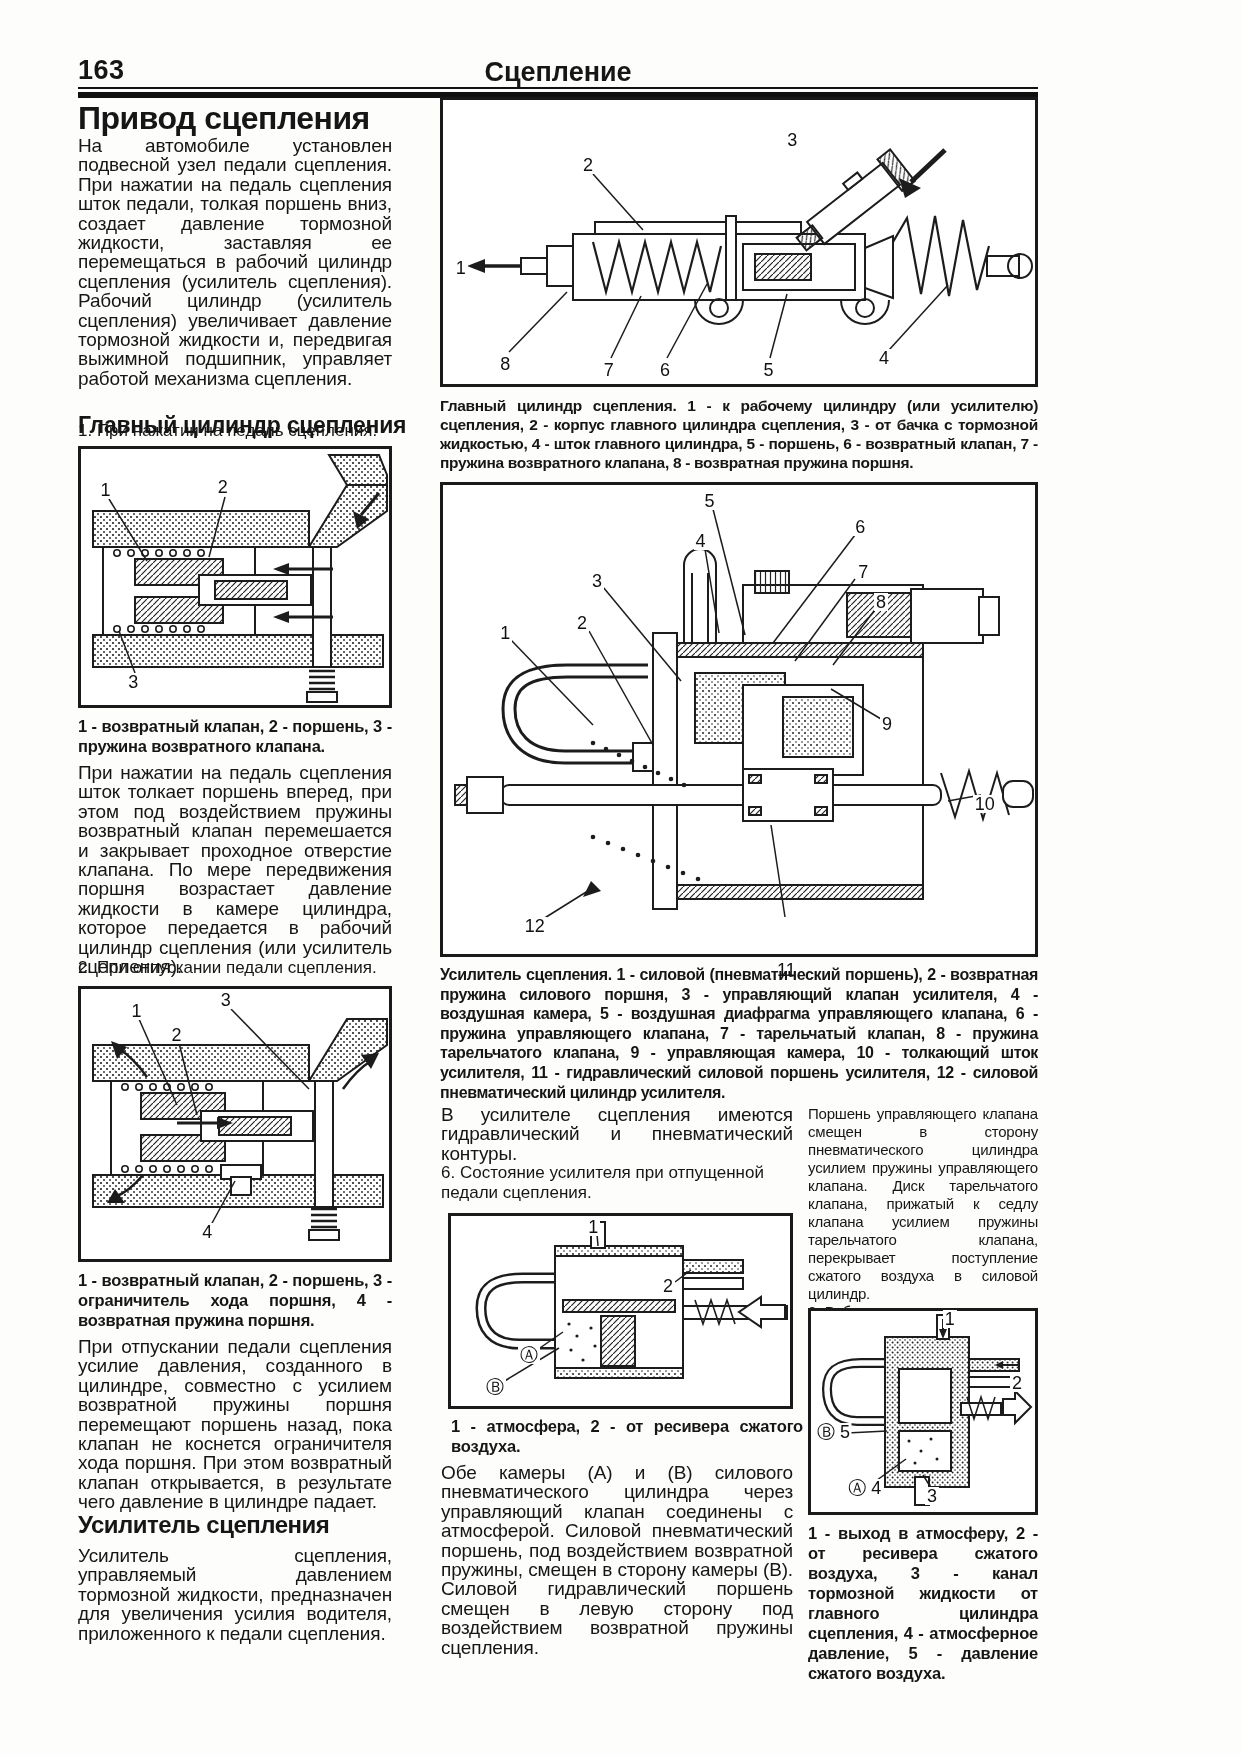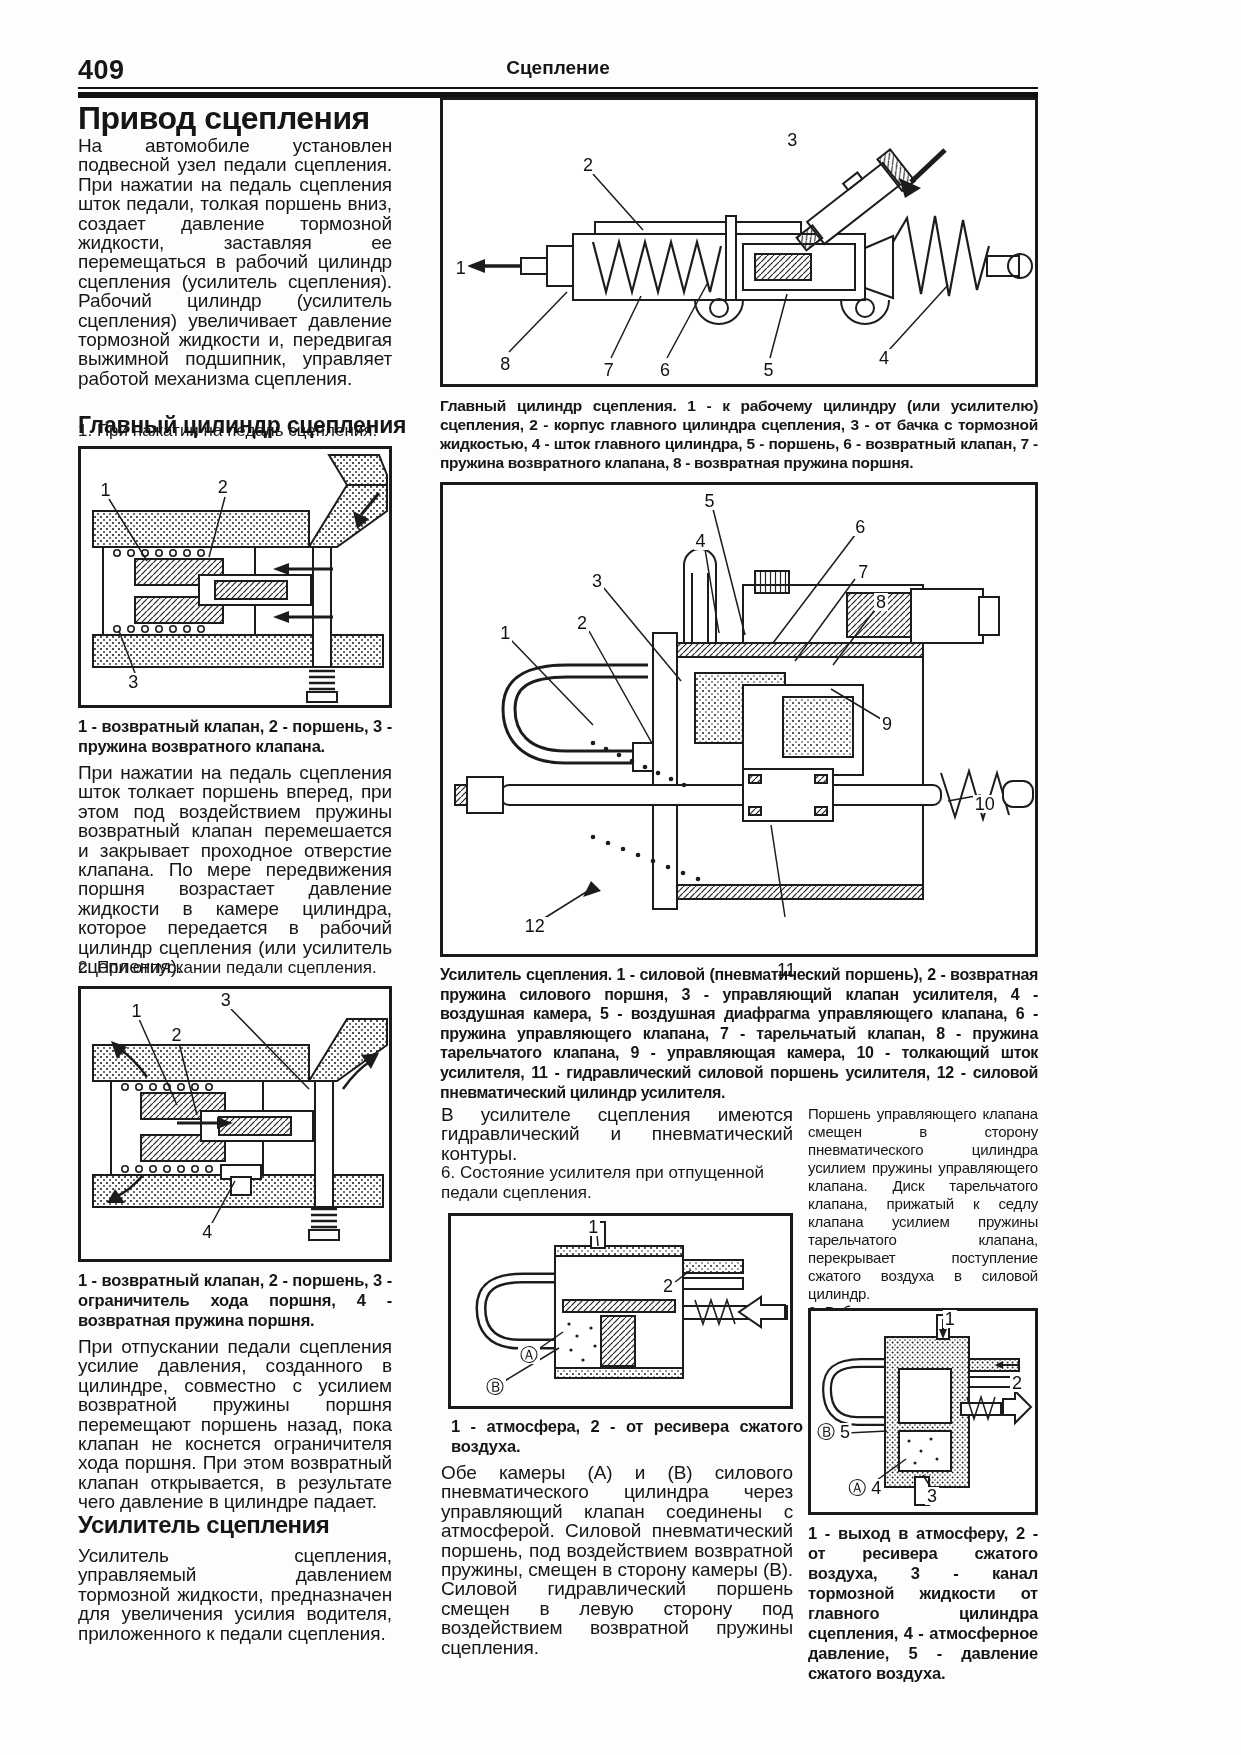--- a/index.html
+++ b/index.html
@@ -4,21 +4,21 @@
 <style>
   * { margin:0; padding:0; box-sizing:border-box; }
   html,body { background:#e9e9e6; }
   body { width:1241px; height:1755px; position:relative;
          font-family:"Liberation Sans", sans-serif; }
   .page { position:absolute; left:0; top:0; width:1241px; height:1755px;
           background:#fdfdfb; color:#161616; overflow:hidden; }
   .abs { position:absolute; }
 
   .page-number { font-size:27px; font-weight:bold; letter-spacing:0.5px; }
-  .page-header { font-size:19px; font-weight:bold; text-align:center; }
+  .page-header { font-size:27px; font-weight:bold; text-align:center; }
   .rule-thin  { height:2px; background:#111; }
   .rule-thick { height:6px; background:#111; }
 
   .h-big   { font-size:32px; font-weight:bold; letter-spacing:-0.5px; }
   .h-mid   { font-size:23px; font-weight:bold; letter-spacing:-0.3px; white-space:nowrap; }
   .step    { font-size:17px; line-height:19.4px; }
   .body-text { font-size:19px; line-height:19.4px; text-align:justify;
                letter-spacing:-0.15px; }
   .body-text-sm { font-size:15px; line-height:18px; text-align:justify;
                letter-spacing:-0.2px; }
@@ -34,21 +34,21 @@
   .fig svg { display:block; width:100%; height:100%; }
   .fig-label { position:absolute; transform:translate(-50%,-50%);
                font-size:18px; line-height:1; color:#111; background:#fff;
                padding:0 2px; white-space:nowrap; }
 </style>
 </head>
 <body>
 
 <div class="page">
 
-  <div class="abs page-number" style="left:78px; top:55px;">409</div>
+  <div class="abs page-number" style="left:78px; top:55px;">163</div>
   <div class="abs page-header" style="left:78px; top:57px; width:960px;">Сцепление</div>
   <div class="abs rule-thin" style="left:78px; top:87px; width:960px;"></div>
   <div class="abs rule-thick" style="left:78px; top:92px; width:960px;"></div>
 
   <div class="abs h-big" style="left:78px; top:100px; width:314px;">Привод сцепления</div>
   <div class="abs body-text" style="left:78px; top:136px; width:314px;">На автомобиле установлен подвесной узел педали сцепления. При нажатии на педаль сцепления шток педали, толкая поршень вниз, создает давление тормозной жидкости, заставляя ее перемещаться в рабочий цилиндр сцепления (усилитель сцепления). Рабочий цилиндр (усилитель сцепления) увеличивает давление тормозной жидкости и, передвигая выжимной подшипник, управляет работой механизма сцепления.</div>
   <div class="abs h-mid" style="left:78px; top:412px; width:314px;">Главный цилиндр сцепления</div>
   <div class="abs step" style="left:78px; top:421px; width:314px;">1. При нажатии на педаль сцепления.</div>
 
   <div class="fig" style="left:78px; top:446px; width:314px; height:262px;">

